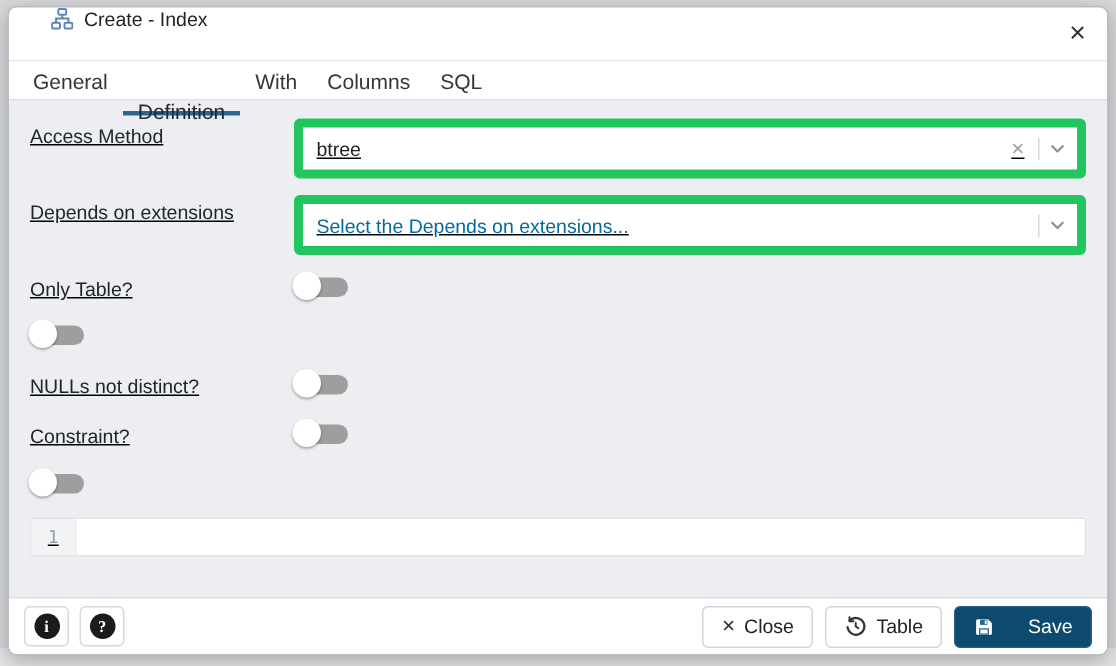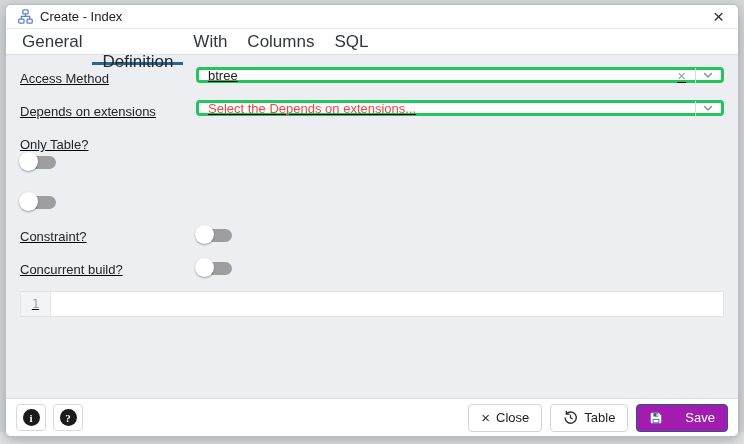--- a/index.html
+++ b/index.html
@@ -18,59 +18,59 @@
     position:absolute; left:5px; top:4px; width:734px; height:433px;
     background:#eceef2;
     border:1px solid #b7bcc5;
     border-radius:6px;
     box-shadow:0 4px 14px rgba(0,0,0,.25);
     display:flex; flex-direction:column;
     overflow:hidden;
   }
   
   .dlg-header {
-    background:#fff; height:24px; flex:none;
-    display:flex; align-items:center;
-    padding:0 10px 0 12px;
+    background:#fff; height:36px; flex:none;
+    display:flex; 
+    padding:0 10px 0 28px;
     border-bottom:1px solid #e6e8eb;
   }
   .dlg-title { font-size:13px; color:#222; margin-left:7px; flex:1; }
   .close-x {
     font-size:19px; line-height:1; color:#333; cursor:pointer;
     padding:0 4px; background:none; border:none;
     font-family:"Liberation Sans", sans-serif;
   }
   
   .tabbar {
     background:#fff; height:26px; flex:none;
     display:flex; align-items:stretch; padding:0 6px;
     border-bottom:1px solid #dcdfe4;
   }
   .tab {
-    font-size:17px; color:#33373d; padding:3px 10px 0 10px;
+    font-size:14px; color:#33373d; padding:3px 10px 0 10px;
     display:flex; align-items:center; cursor:pointer;
     border-bottom:3px solid transparent; background:none; border-top:none; border-left:none; border-right:none;
     font-family:"Liberation Sans", sans-serif;
   }
   .tab.active { border-bottom-color:#2c6690; color:#24292e;margin-top:30px; }
   
   .dlg-body { flex:1; padding:12px 14px 0 14px; overflow:hidden;text-decoration:underline; }
   .row { display:flex; margin-bottom:11px; min-height:22px; }
   .row-label {
     flex:none; width:176px; font-size:13px; color:#212529;
     padding-top:4px;
   }
   .row-ctrl { flex:1; display:flex; flex-direction:column; }
   
   .combo {
-    height:16px; background:#fff; border:3px solid #22c55e; border-radius:4px;
+    height:40px; background:#fff; border:6px solid #22c55e; border-radius:4px;
     display:flex; align-items:center; padding:0 6px 0 9px; cursor:pointer;
   }
   .combo-text { flex:1; font-size:13px; color:#222; }
-  .combo-text.placeholder { color:#ef4444; }
+  .combo-text.placeholder { color:#0369a1; }
   .combo-clear { color:#9aa0a9; font-size:15px; line-height:1; padding:0 4px; cursor:pointer; }
   .combo-sep { width:1px; height:15px; background:#d4d7dd; margin:0 5px; }
   .chev { width:14px; height:14px; display:block; }
   
   .toggle { position:relative; width:36px; height:15px; margin-top:3px; cursor:pointer; }
   .toggle-track { position:absolute; left:2px; top:1px; width:34px; height:13px; border-radius:7px; }
   .toggle-knob {
     position:absolute; left:-1px; top:-3px; width:19px; height:19px; border-radius:50%;
     background:#fff; box-shadow:0 1px 2px rgba(0,0,0,.35);
   }
@@ -101,21 +101,21 @@
     font-family:"Liberation Serif", serif;
   }
   .footer-spacer { flex:1; }
   .btn {
     height:28px; border-radius:4px; border:1px solid #cfd3da; background:#fff;
     font-size:13px; color:#222; display:flex; align-items:center; gap:6px;
     padding:0 12px; margin-left:8px; cursor:pointer;
     font-family:"Liberation Sans", sans-serif;
   }
   .btn .bx { font-size:15px; line-height:1; color:#333; }
-  .btn-primary { background:#a21caf; border-color:#265a80; color:#fff;gap:22px; }
+  .btn-primary { background:#0c4a6e; border-color:#265a80; color:#fff;gap:22px; }
   .btn-primary .blabel { color:#fff; }
   svg { display:block; }
 </style>
 </head>
 <body>
 
 <div class="desktop-strip"></div>
 
 <div class="dialog">
 
@@ -168,52 +168,60 @@
           <span class="combo-sep"></span>
           <span>
             <svg class="chev" viewBox="0 0 14 14">
                 <path d="M3.5 5.5 L7 9 L10.5 5.5" fill="none" stroke="#8a909a" stroke-width="1.5" stroke-linecap="round" stroke-linejoin="round"></path>
               </svg>
           </span>
         </div>
       </div>
     </div>
 
-    <div class="row" style="margin-bottom:22px;flex-direction:column;">
+    <div class="row" style="margin-bottom:10px;">
       <div class="row-label">Only Table?</div>
       <div class="row-ctrl">
         <div class="toggle">
           <span class="toggle-track" style="background:#9e9e9e;"></span>
           <span class="toggle-knob"></span>
         </div>
       </div>
     </div>
 
     <div class="row">
       <div class="row-ctrl">
         <div class="toggle">
           <span class="toggle-track" style="background:#9e9e9e;"></span>
           <span class="toggle-knob"></span>
         </div>
       </div>
     </div>
 
+    <div class="row">
+      <div class="row-label">NULLs not distinct?</div>
+      <div class="row-ctrl">
+        <div class="toggle">
+          <span class="toggle-track" style="background:#9e9e9e;"></span>
+          <span class="toggle-knob"></span>
+        </div>
+      </div>
+    </div>
 
     <div class="row">
       <div class="row-label">Constraint?</div>
       <div class="row-ctrl">
         <div class="toggle">
           <span class="toggle-track" style="background:#9e9e9e;"></span>
           <span class="toggle-knob"></span>
         </div>
       </div>
     </div>
 
     <div class="row">
-      <div class="row-label">Concurrent build?</div>
       <div class="row-ctrl">
         <div class="toggle">
           <span class="toggle-track" style="background:#9e9e9e;"></span>
           <span class="toggle-knob"></span>
         </div>
       </div>
     </div>
 
     <div class="row">
       <div class="row-ctrl">

